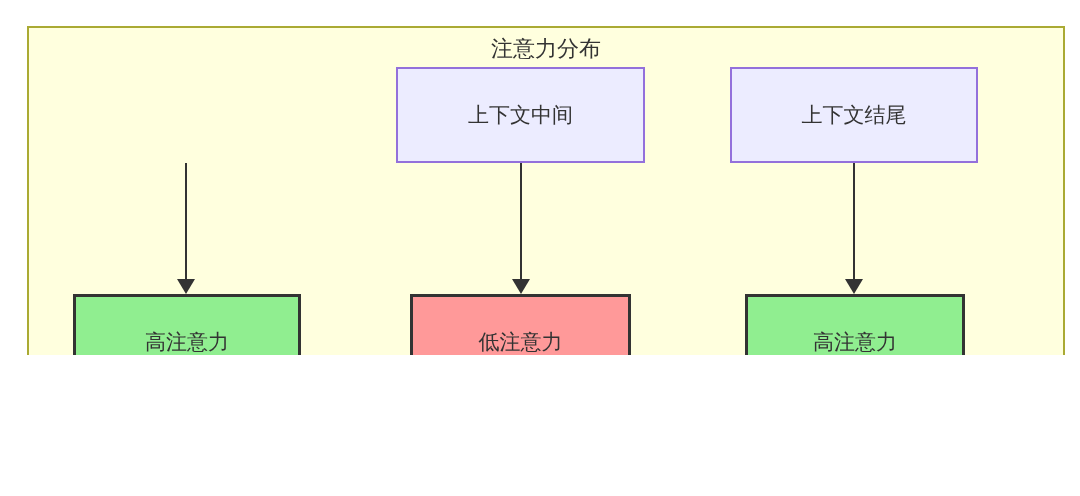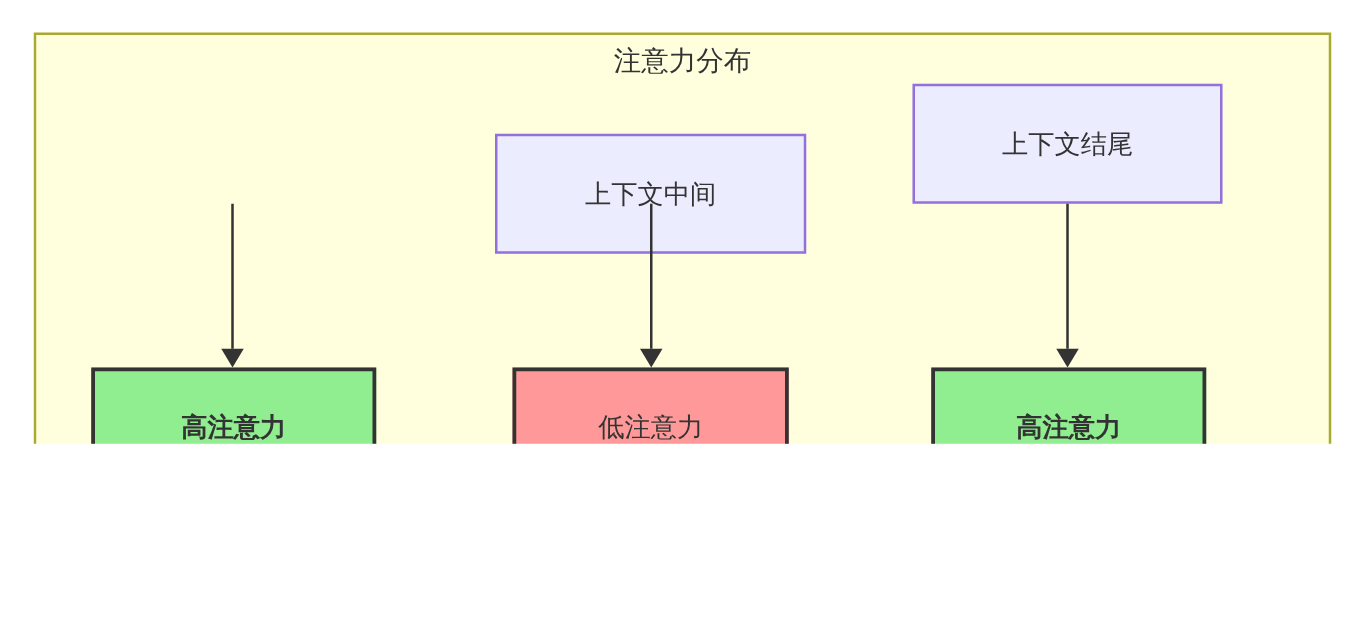--- a/index.html
+++ b/index.html
@@ -48,25 +48,25 @@
     top: 67px;
     height: 96px;
     background: var(--source-bg, #ECECFF);
     border: 2px solid var(--source-border, #9370DB);
   }
   .target-node {
     top: 294px;
     height: 95px;
     border: 3px solid var(--target-border, #333333);
   }
-  .target-high { background: var(--high-bg, #90EE90); font-weight: bold; }
+  .target-high { background: var(--high-bg, #90EE90); }
   .target-low  { background: var(--low-bg, #FF9999); }
 
   .src-1 { left: 61px;  width: 249px; }
-  .src-2 { left: 396px; width: 249px; margin-top: 40px; }
+  .src-2 { left: 396px; width: 249px; }
   .src-3 { left: 730px; width: 248px; }
 
   .tgt-1 { left: 73px;  width: 228px; }
   .tgt-2 { left: 410px; width: 221px; }
   .tgt-3 { left: 745px; width: 220px; }
 
   .edge-line {
     position: absolute;
     top: 163px;
     width: 2px;

